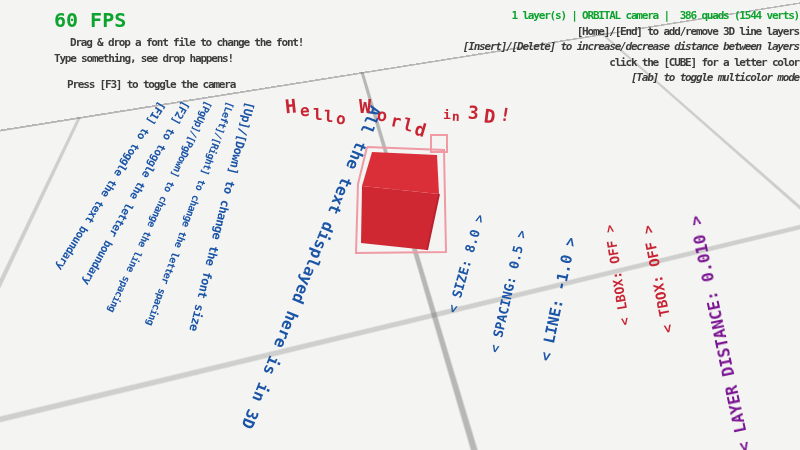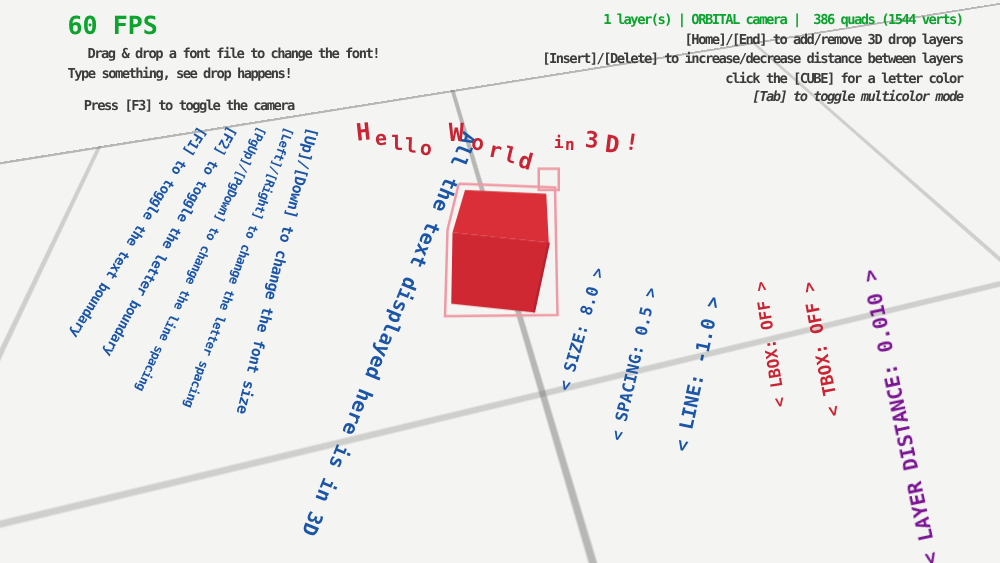--- a/index.html
+++ b/index.html
@@ -46,23 +46,23 @@
   .hello{position:absolute;left:0;top:0;width:560px;height:70px;color:var(--red);}
   .hello-letter{position:absolute;display:inline-block;font-size:17px;}
   
   .cube{position:absolute;left:340px;top:125px;width:120px;height:140px;cursor:pointer;}
   
   .hud{position:absolute;font-size:11px;letter-spacing:-1.2px;white-space:pre;margin-left:44px;}
   .fps{left:10px;top:8px;font-size:20px;letter-spacing:0;color:var(--green);}
   .hint1{left:10px;top:36px;padding-left:16px;}
   .hint2{left:10px;top:52px;}
   .hint3{left:10px;top:78px;padding-left:13px;}
-  .hud-r{right:30px;text-align:right;}
+  .hud-r{right:1px;text-align:right;}
   .status{top:9px;color:var(--green);}
-  .rh1{top:25px;} .rh2{top:40px;} .rh3{top:56px;} .rh4{top:71px;font-style:italic;}
+  .rh1{top:25px;} .rh2{top:40px;font-style:italic;} .rh3{top:56px;} .rh4{top:71px;font-style:italic;}
 </style>
 </head>
 <body>
 
 <div class="scene">
   <div class="floor"></div>
 
   <div class="floor-text help hl1">[F1] to toggle the text boundary</div>
   <div class="floor-text help hl2">[F2] to toggle the letter boundary</div>
   <div class="floor-text help hl3">[PgUp]/[PgDown] to change the line spacing</div>
@@ -105,16 +105,16 @@
     </svg>
   </div>
 </div>
 
 <div class="hud fps">60 FPS</div>
 <div class="hud hint1">Drag &amp; drop a font file to change the font!</div>
 <div class="hud hint2">Type something, see drop happens!</div>
 <div class="hud hint3">Press [F3] to toggle the camera</div>
 
 <div class="hud hud-r status">1 layer(s) | ORBITAL camera |  386 quads (1544 verts)</div>
-<div class="hud hud-r rh1">[Home]/[End] to add/remove 3D drop layers</div>
+<div class="hud hud-r rh1">[Home]/[End] to add/remove 3D line layers</div>
 <div class="hud hud-r rh2">[Insert]/[Delete] to increase/decrease distance between layers</div>
 <div class="hud hud-r rh3">click the [CUBE] for a letter color</div>
 <div class="hud hud-r rh4">[Tab] to toggle multicolor mode</div>
 
 </body></html>

